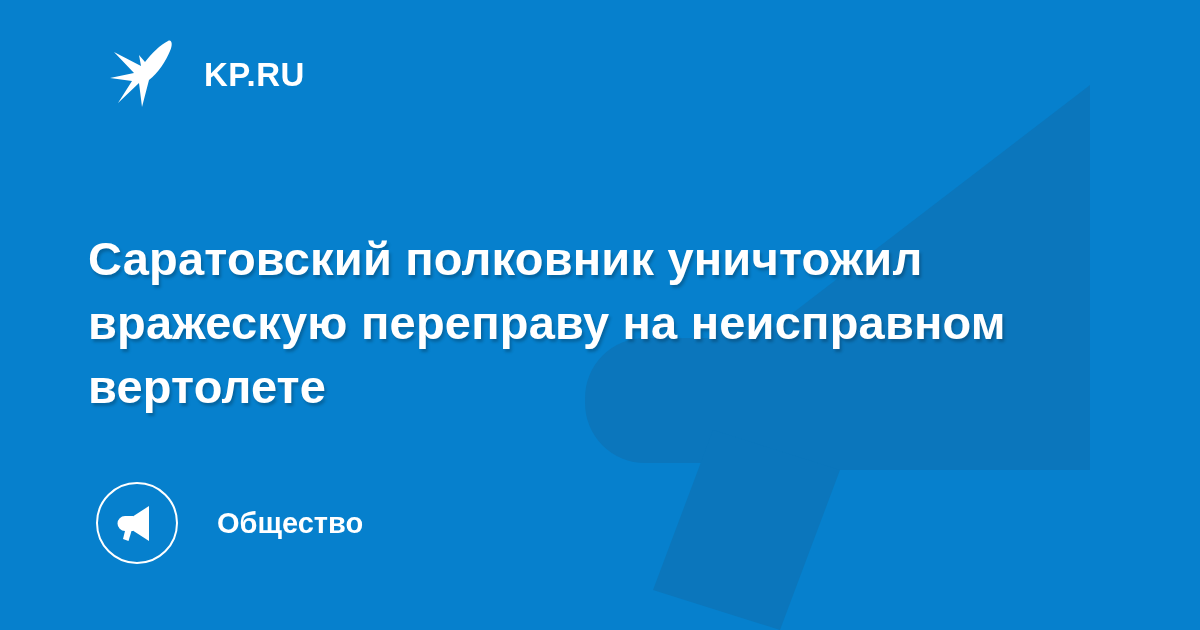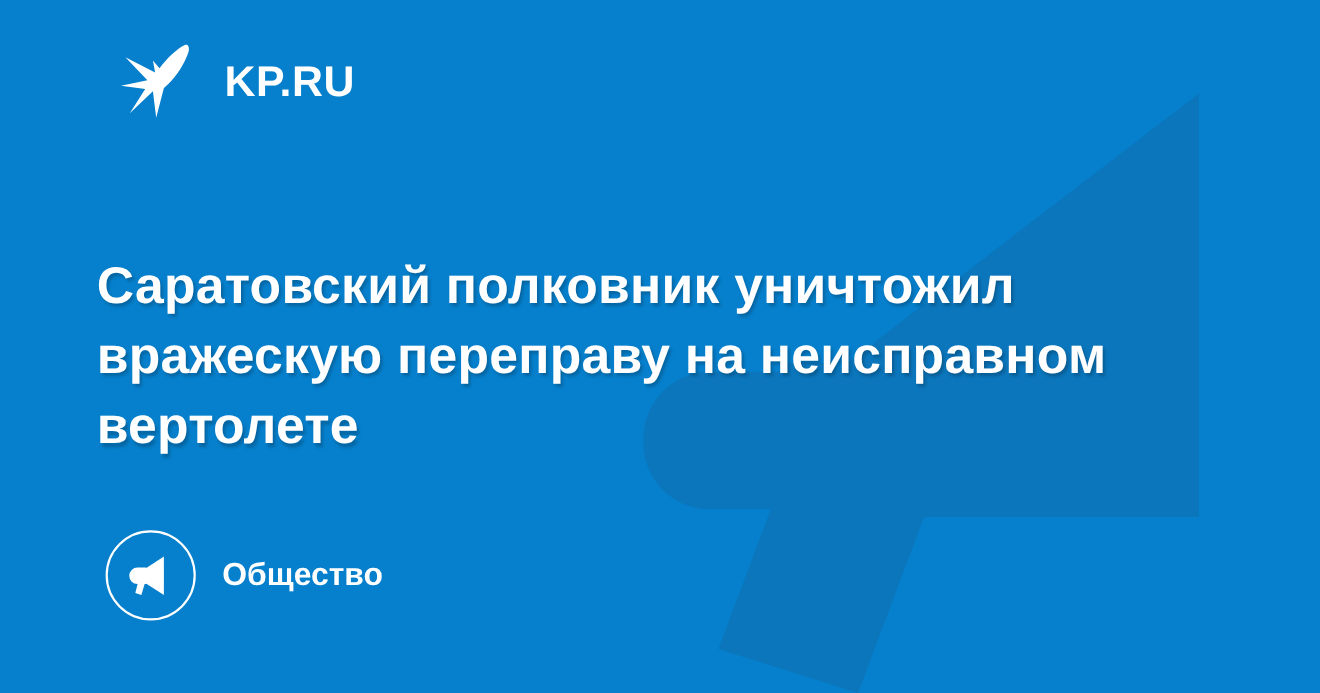--- a/index.html
+++ b/index.html
@@ -44,21 +44,21 @@
   }
   .brand-logo {
     width: 74px;
     height: 70px;
     display: block;
     flex: 0 0 auto;
   }
   .brand-name {
     margin-left: 22px;
     color: #ffffff;
-    font-size: 39px;
+    font-size: 33px;
     font-weight: bold;
     letter-spacing: 0.5px;
     line-height: 1;
     white-space: nowrap;
   }
 
   
   .headline {
     position: absolute;
     left: 88px;
@@ -90,21 +90,21 @@
     box-sizing: border-box;
     display: flex;
     align-items: center;
     justify-content: center;
     flex: 0 0 auto;
   }
   .rubric-badge svg {
     display: block;
   }
   .rubric-label {
-    margin-left: 24px;
+    margin-left: 39px;
     color: #ffffff;
     font-size: 29px;
     font-weight: bold;
     line-height: 1;
     white-space: nowrap;
   }
 </style>
 </head>
 <body>
 

